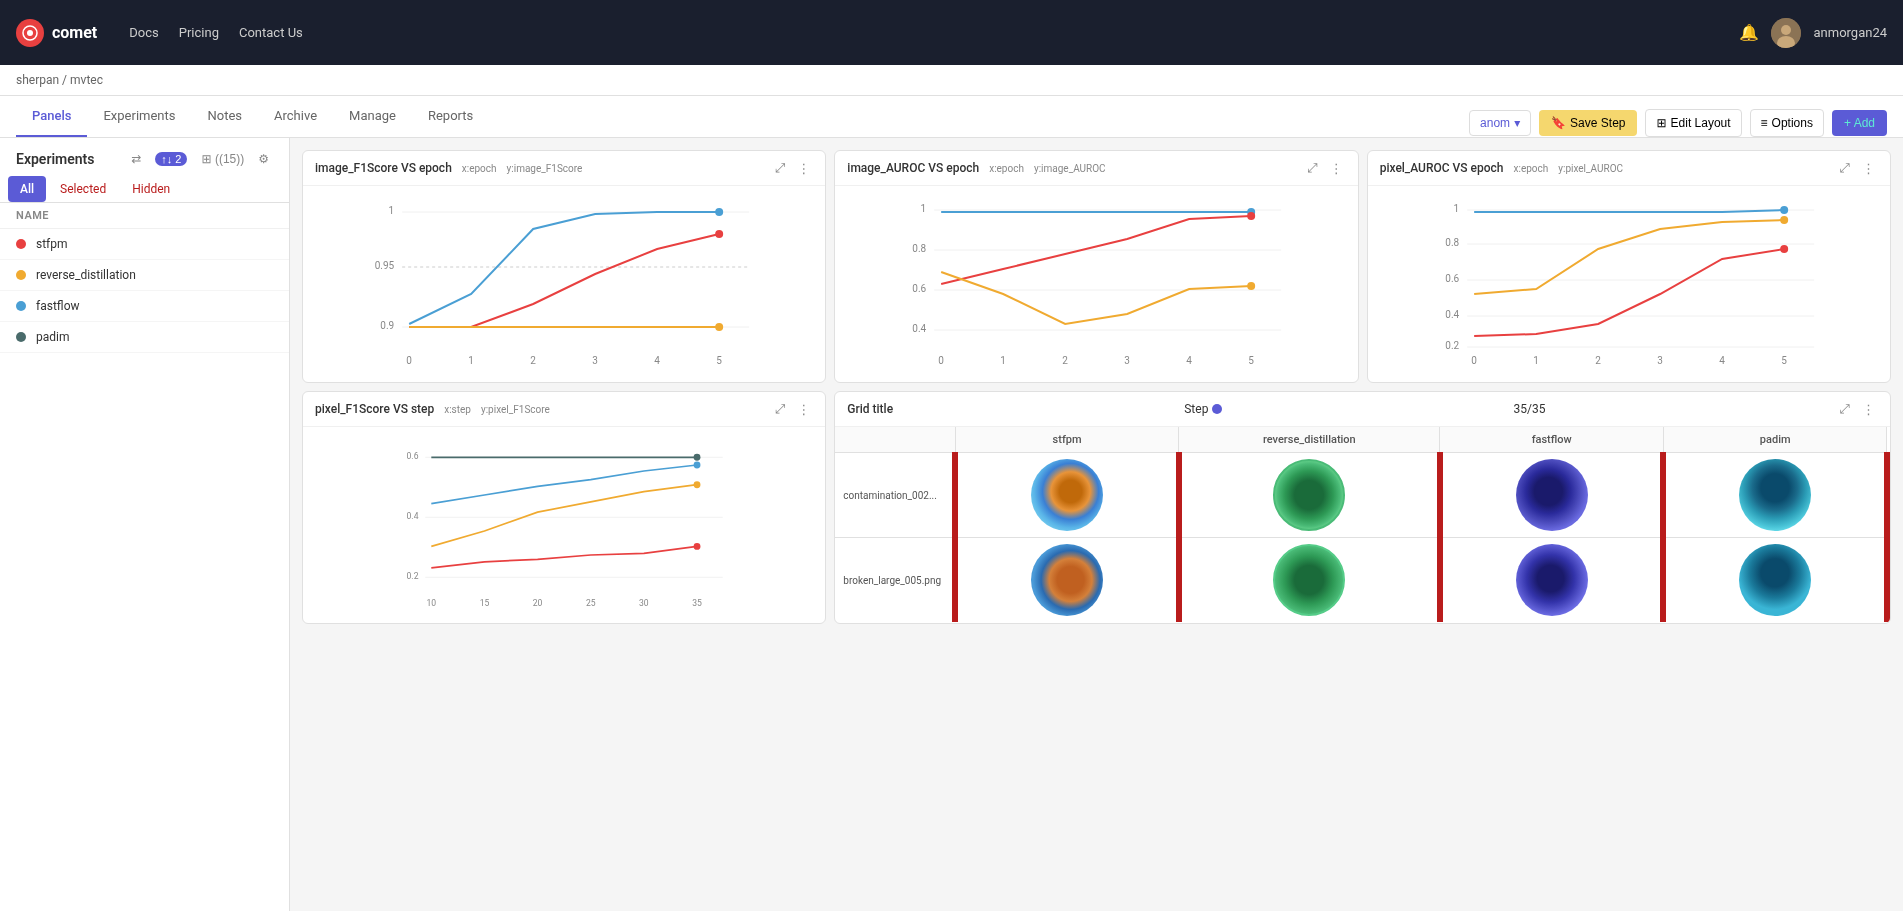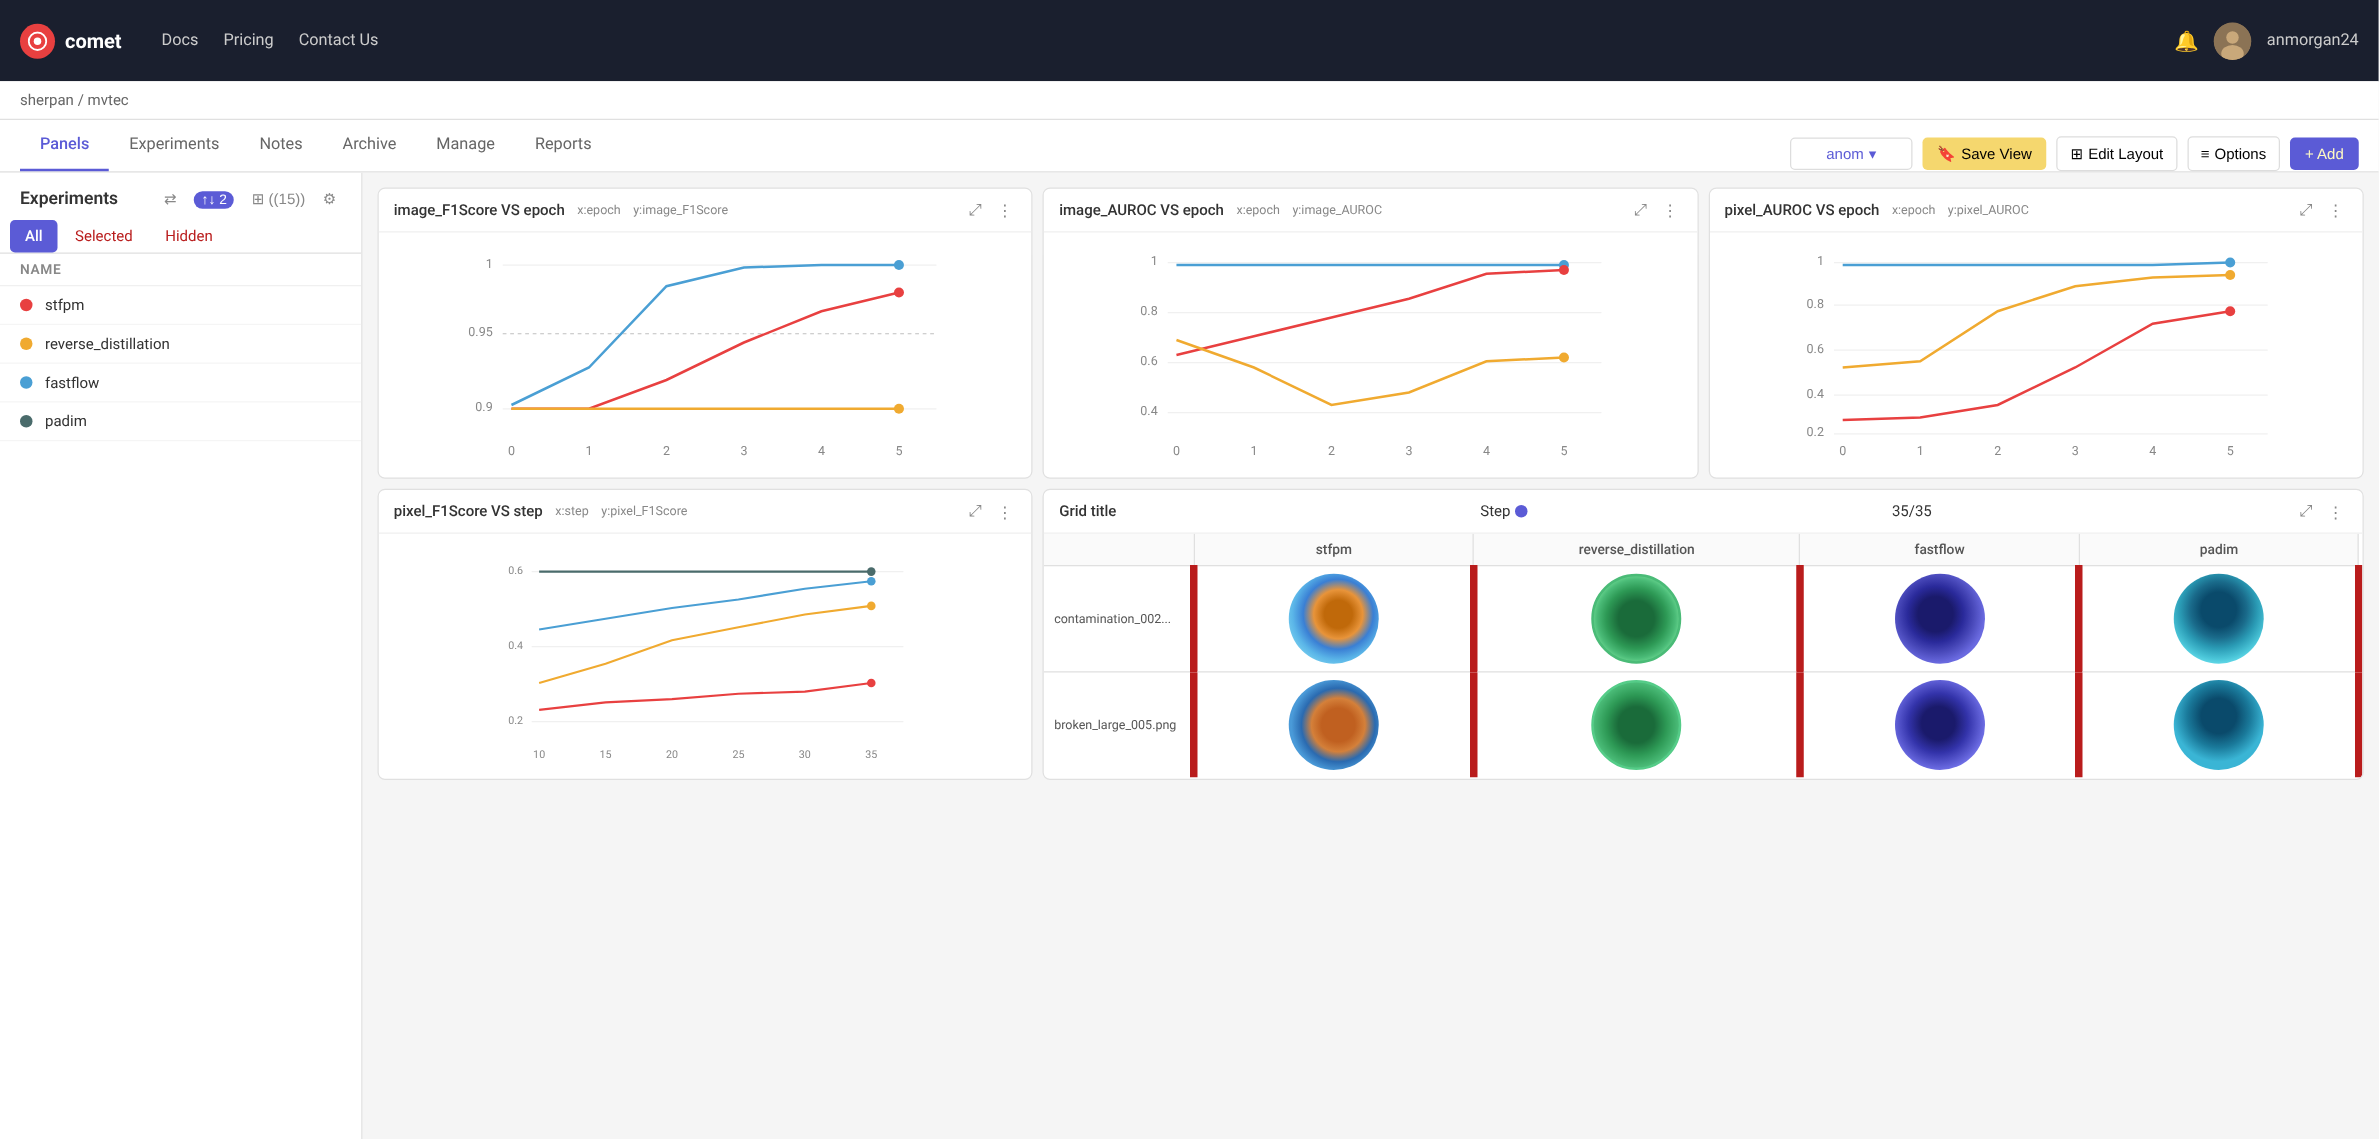--- a/index.html
+++ b/index.html
@@ -108,21 +108,21 @@
     .maintab-actions {
       margin-left: auto;
       display: flex;
       align-items: center;
       gap: 8px;
     }
     .dropdown-btn {
       display: flex;
       align-items: center;
       gap: 4px;
-      padding: 5px 28px;
+      padding: 5px 10px;
       border: 1px solid #ddd;
       border-radius: 4px;
       background: white;
       font-size: 12px;
       cursor: pointer;
       color: #5b5bd6;
     }
     .save-view-btn {
       background: #f5d76e;
       border: none;
@@ -152,21 +152,21 @@
       border-radius: 4px;
       padding: 6px 10px;
       font-size: 12px;
       cursor: pointer;
       display: flex;
       align-items: center;
       gap: 4px;
     }
     .add-btn {
       background: #5b5bd6;
-      color: #fef9c3;
+      color: #5eead4;
       border: none;
       border-radius: 4px;
       padding: 6px 12px;
       font-size: 12px;
       cursor: pointer;
       display: flex;
       align-items: center;
       gap: 4px;
       font-weight: 500;
     }
@@ -472,21 +472,21 @@
   <a class="maintab">Manage</a>
   <a class="maintab">Reports</a>
 
   <div class="maintab-actions">
     <button class="dropdown-btn">
       <span>anom</span>
       <span>▾</span>
     </button>
     <button class="save-view-btn">
       <span>🔖</span>
-      <span>Save View</span>
+      <span>Save Step</span>
     </button>
     <button class="edit-layout-btn">
       <span>⊞</span>
       <span>Edit Layout</span>
     </button>
     <button class="options-btn">
       <span>≡</span>
       <span>Options</span>
     </button>
     <button class="add-btn">

